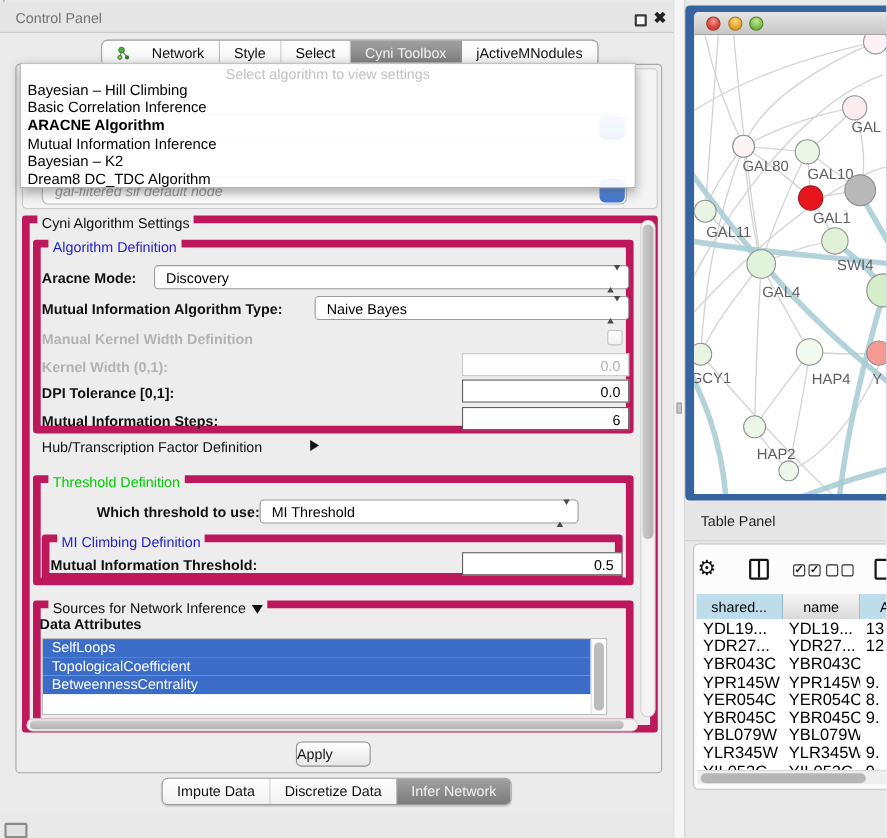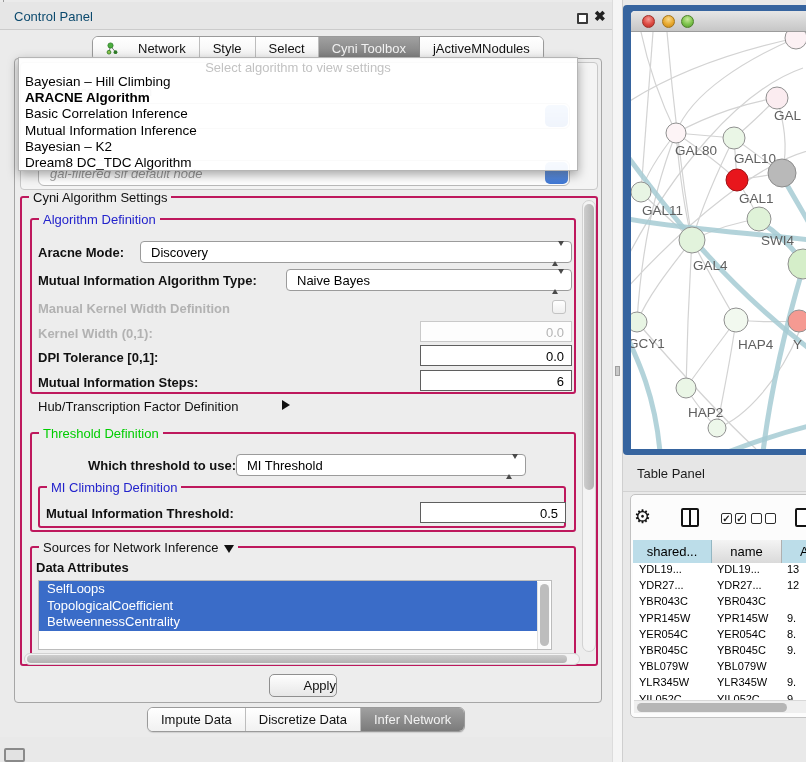--- a/index.html
+++ b/index.html
@@ -7,21 +7,21 @@
   #stage { position:relative; width:806px; height:762px; background:#e9e9e9; overflow:hidden; }
 
   .abs { position:absolute; }
   .lbl { position:absolute; font-size:13px; color:#111; white-space:nowrap; }
   .lbl.b { font-weight:bold; }
   .lbl.dis { color:#b2b2b2; }
 
   
   .cp-bg { left:0; top:0; width:612px; height:737px; background:#ebebeb; }
   .cp-titlebar { left:0; top:2px; width:612px; height:28px; background:#e6e6e6; border-bottom:1px solid #cbcbcb; }
-  .cp-title { left:14px; top:9px; font-size:13px; color:#0c4a6e; }
+  .cp-title { left:14px; top:9px; font-size:13px; color:#737373; }
   .float-icon { left:577px; top:13px; width:11px; height:11px; border:2px solid #3a3a3a; border-radius:1px; background:#fff; }
   .close-icon { left:594px; top:8px; font-size:14px; font-weight:bold; color:#222; }
   .corner-tick { left:3px; top:0; width:1px; height:7px; background:#9a9a9a; }
 
   
   .seg { position:absolute; display:flex; height:25px; border:1px solid #9a9a9a; border-radius:6px; overflow:hidden; background:#fff; box-shadow:0 1px 1px rgba(0,0,0,.12); }
   .seg .tab { display:flex; align-items:center; gap:19px; padding:0 13px; font-size:13px; color:#111; background:linear-gradient(#ffffff,#f1f1f1); border-right:1px solid #bdbdbd; cursor:default; }
   .seg .tab:last-child { border-right:none; }
   .seg .tab.sel { background:linear-gradient(#a0a0a0,#7b7b7b); color:#f2f2f2; border-right-color:#8b8b8b; }
 
@@ -33,21 +33,21 @@
   .bg-combo { position:absolute; height:26px; background:#fff; border:1px solid #b9b9b9; border-radius:6px; font-size:13px; color:#9c9c9c; padding:5px 30px 0 11px;font-style:italic; }
   .bg-combo .bluecap { position:absolute; right:1px; top:1px; width:23px; height:22px; border-radius:5px; background:linear-gradient(#8ab4f0,#3e77d6); }
 
   
   .overlay { left:18px; top:57px; width:560px; height:114px; background:rgba(255,255,255,0.92); border:1px solid #b5b5b5; box-shadow:0 4px 10px rgba(0,0,0,.35); z-index:9; }
   .overlay .prompt { height:16px; font-size:13px; color:#c2c2c2; text-align:center; padding-top:2px; }
   .overlay .item { height:16.2px; font-size:13.5px; color:#000; padding-left:6px; line-height:16px; white-space:nowrap; }
   .overlay .item.hl { font-weight:bold; }
 
   
-  .group { position:absolute; border:2px solid #be185d; border-radius:3px; }
+  .group { position:absolute; border:7px solid #be185d; border-radius:3px; }
   .gtitle { position:absolute; top:-8px; left:7px; background:#ededed; padding:0 4px; font-size:13px; color:#111; white-space:nowrap; }
   .gtitle.blue { color:#2323cc; }
   .gtitle.green { color:#00cd00; }
 
   .combo { position:absolute; height:22px; background:#fff; border:1px solid #9b9b9b; border-radius:4px; font-size:13px; color:#000; padding:3px 24px 0 10px; }
   .spin { position:absolute; right:7px; top:4px; }
   .spin .u { width:0; height:0; border-left:3.5px solid transparent; border-right:3.5px solid transparent; border-bottom:5px solid #4a4a4a; margin-bottom:3px; }
   .spin .d { width:0; height:0; border-left:3.5px solid transparent; border-right:3.5px solid transparent; border-top:5px solid #4a4a4a; }
 
   .tfield { position:absolute; height:21px; background:#fff; border:1px solid #5f5f5f; font-size:13px; color:#000; text-align:right; padding:3px 7px 0 0; }
@@ -63,21 +63,21 @@
   .attr-item { height:16.5px; margin-right:14px; background:#3a6cc8; color:#fff; font-size:13px; line-height:16px; padding-left:8px; white-space:nowrap; }
   .attr-sb { position:absolute; right:1px; top:1px; width:13px; height:67px; background:#fafafa; border-left:1px solid #e0e0e0; }
   .attr-sb .th { position:absolute; left:2px; top:2px; width:9px; height:62px; background:#bdbdbd; border-radius:5px; }
 
   
   .vsb { left:582px; top:200px; width:14px; height:452px; background:#f3f3f3; border:1px solid #d2d2d2; border-radius:7px; }
   .vsb .th { position:absolute; left:1px; top:3px; width:10px; height:286px; background:linear-gradient(90deg,#cdcdcd,#b2b2b2); border-radius:5px; }
   .hsb { left:24px; top:653px; width:556px; height:12px; background:#f3f3f3; border:1px solid #d2d2d2; border-radius:6px; }
   .hsb .th { position:absolute; left:2px; top:1px; width:540px; height:8px; background:linear-gradient(#cdcdcd,#b2b2b2); border-radius:4px; }
 
-  .apply-btn { left:269px; top:674px; width:68px; height:23px; background:linear-gradient(#fefefe,#e7e7e7); border:1px solid #8f8f8f; border-radius:5px; font-size:13px; color:#111; text-align:right; padding-top:3px; }
+  .apply-btn { left:269px; top:674px; width:68px; height:23px; background:linear-gradient(#fefefe,#e7e7e7); border:1px solid #8f8f8f; border-radius:5px; font-size:13px; color:#111; text-align:left; padding-top:3px; }
 
   .mini-icon { left:4px; top:748px; width:21px; height:14px; background:#e2e2e2; border:2px solid #8a8a8a; border-radius:2px; }
 
   .splitter { left:612px; top:0; width:11px; height:762px; background:#f5f5f5; border-left:1px solid #dcdcdc; border-right:1px solid #cfcfcf; }
   .grip { left:615px; top:366px; width:5px; height:10px; background:#c9c9c9; border:1px solid #9e9e9e; }
 
   
   .net-frame { left:623px; top:5px; width:183px; height:450px; background:#36649f; border-radius:4px 0 0 4px; }
   .net-window { left:631px; top:11px; width:175px; height:438px; background:#fff; border-radius:4px 0 0 0; overflow:hidden; }
   .net-titlebar { position:absolute; left:0; top:0; width:175px; height:21px; background:linear-gradient(#e6e6e6,#c6c6c6); border-bottom:1px solid #9c9c9c; border-radius:4px 0 0 0; }
@@ -94,21 +94,21 @@
   .gear { left:634px; top:505px; font-size:19px; color:#141414; }
   .ic-rect { position:absolute; border:2px solid #141414; border-radius:2px; background:#fff; }
   .ic-rect .mid { position:absolute; left:50%; top:0; width:2px; height:100%; background:#141414; transform:translateX(-1px); }
   .chk { position:absolute; width:11px; height:11px; border:1.5px solid #2c2c2c; border-radius:2px; background:#fff; font-size:10px; line-height:10px; text-align:center; color:#1a1a1a; font-weight:bold; }
   .tp-header { left:633px; top:540px; width:173px; height:23px; overflow:hidden; }
   .th-cell { position:absolute; top:0; height:23px; font-size:13px; color:#000; text-align:center; padding-top:4px; overflow:hidden; white-space:nowrap; }
   .th-blue { background:#bcdde9; border-right:1px solid #94b7c3; }
   .th-gray { background:linear-gradient(#f4f4f4,#dadada); border-right:1px solid #b0b0b0; }
   .tp-rows { left:633px; top:563px; width:173px; height:137px; overflow:hidden; background:#fff; }
   .t-row { display:flex; height:16.2px; }
-  .t-row div { font-size:11px; color:#000; white-space:nowrap; overflow:hidden; }
+  .t-row div { font-size:15px; color:#000; white-space:nowrap; overflow:hidden; }
   .t-c1 { width:79px; padding-left:6px; }
   .t-c2 { width:70px; padding-left:5px; }
   .t-c3 { width:24px; padding-left:5px; }
   .tp-hsb { left:634px; top:700px; width:172px; height:13px; background:#efefef; border-top:1px solid #d8d8d8; }
   .tp-hsb .th { position:absolute; left:3px; top:2px; width:150px; height:9px; background:#b6b6b6; border-radius:5px; }
 </style>
 </head>
 <body>
 
 <div id="stage">
@@ -154,22 +154,22 @@
   </div>
   <div class="bg-combo" style="left:38px; top:160px; width:532px;">
     <span>gal-filtered sif default node</span>
     <span class="bluecap"></span>
   </div>
 
   <div class="abs overlay">
     <div class="prompt">Select algorithm to view settings</div>
     <div id="algo-list">
         <div class="item">Bayesian – Hill Climbing</div>
+        <div class="item">Basic Correlation Inference</div>
         <div class="item hl">ARACNE Algorithm</div>
-        <div class="item">Basic Correlation Inference</div>
         <div class="item">Mutual Information Inference</div>
         <div class="item">Bayesian – K2</div>
         <div class="item">Dream8 DC_TDC Algorithm</div>
       </div>
   </div>
 
   <div class="group" style="left:20px; top:196px; width:578px; height:470px;">
     <span class="gtitle">Cyni Algorithm Settings</span>
   </div>
 

